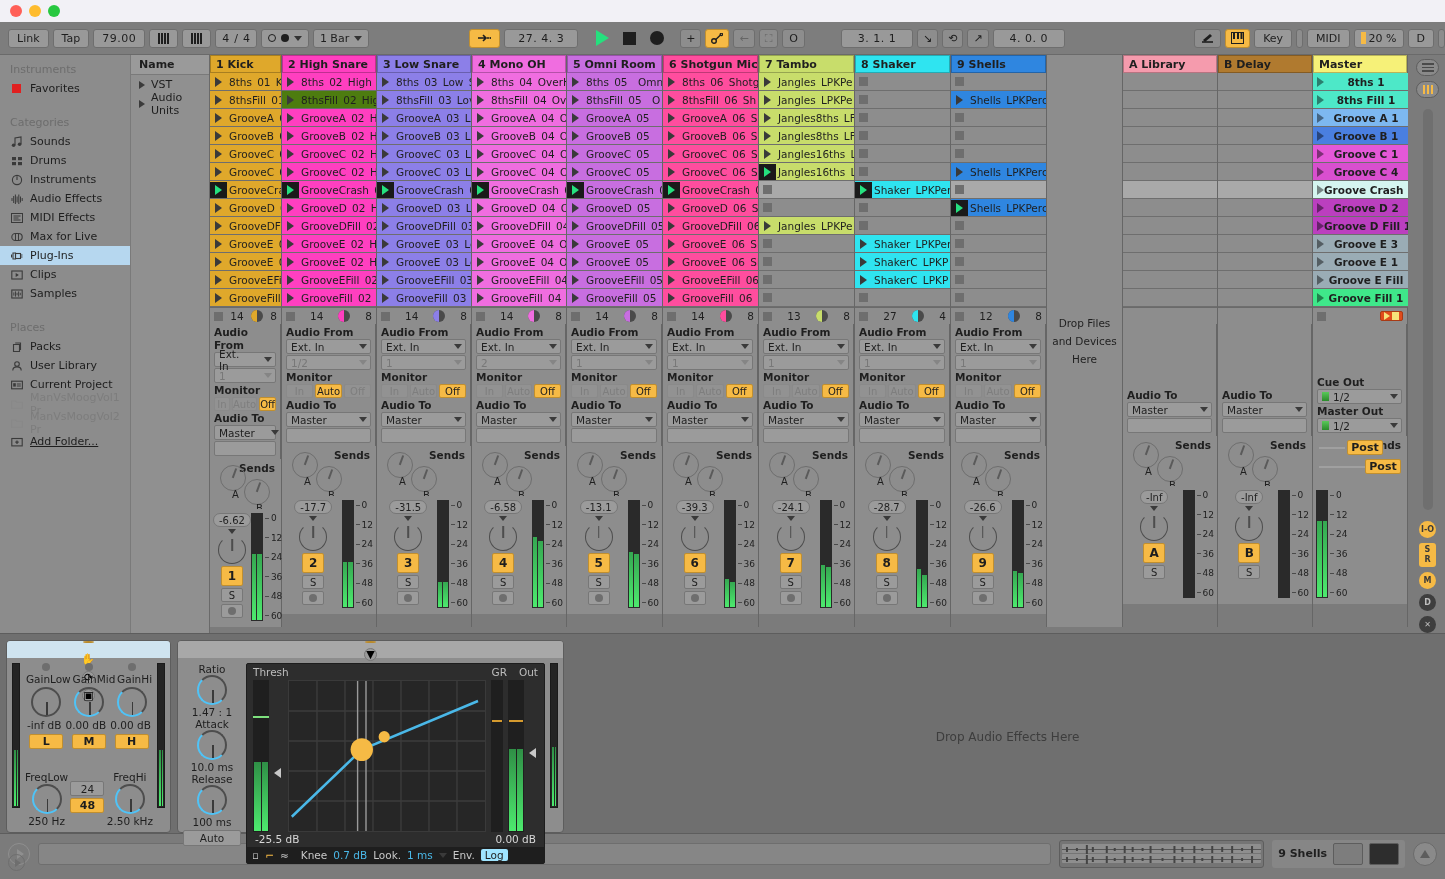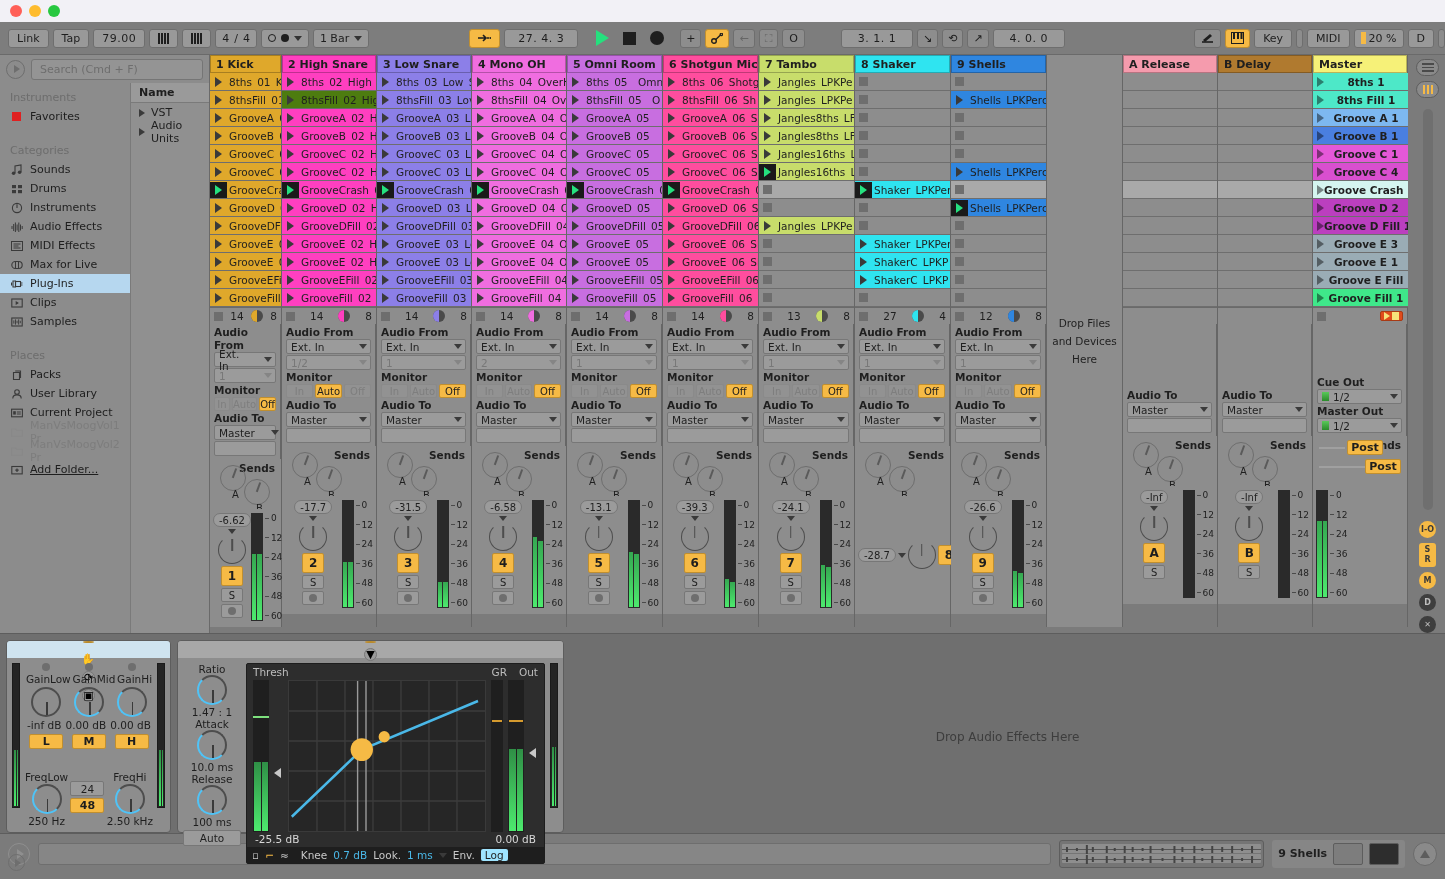--- a/index.html
+++ b/index.html
@@ -310,26 +310,20 @@
         <span>20 %</span>
       </div>
       <div class="cbtn">D</div>
       <div class="cbtn flat" style="width:7px;padding:0;"></div>
     </div>
   </div>
 
   <div class="main">
 
     <div class="browser">
-      <div class="browser-top">
-        <div class="circ-play">
-            <i></i>
-          </div>
-        <div class="search">Search (Cmd + F)</div>
-      </div>
       <div class="browser-body">
         <div class="bcol-left">
           <div class="bhdr">Instruments</div>
           <div class="bitem">
             <span class="bicon">
                 <span class="fav-sq"></span>
               </span>
             <span>Favorites</span>
           </div>
           <div style="height:14px"></div>
@@ -1639,21 +1633,21 @@
               <div class="selbox blank"></div>
             </div>
             <div class="sendsrow" style="width:96px">
               <span class="sendlabel">Sends</span>
               <span class="knob" style="position:absolute;left:10px;top:6px;"></span>
               <span class="knob-l" style="left:22px;top:30px;">A</span>
               <span class="knob" style="position:absolute;left:34px;top:20px;"></span>
               <span class="knob-l" style="left:46px;top:44px;">B</span>
             </div>
             <div class="faderrow" style="width:96px">
-              <div style="flex:1;display:flex;align-items:center;gap:2px;">
+              <div style="flex:1;display:flex;flex-direction:column;align-items:center;gap:2px;">
                 <span class="volnum">-28.7</span>
                 <span class="pantri"></span>
                 <span class="panknob"></span>
                 <span class="numbtn">8</span>
                 <span class="sbtn">S</span>
                 <span class="recbtn">
                   <i></i>
                 </span>
               </div>
               <div style="display:flex;">
@@ -1796,21 +1790,21 @@
                 </div>
               </div>
             </div>
           </div>
           <div class="dropzone">
             <div>Drop Files</div>
             <div>and Devices</div>
             <div>Here</div>
           </div>
           <div class="track" style="width: 95px;">
-            <div class="tname" style="background:#f59bad">A Release</div>
+            <div class="tname" style="background:#f59bad">A Library</div>
             <div class="slots">
               <div class="slot empty"></div>
               <div class="slot empty"></div>
               <div class="slot empty"></div>
               <div class="slot empty"></div>
               <div class="slot empty"></div>
               <div class="slot empty"></div>
               <div class="slot empty selrow"></div>
               <div class="slot empty"></div>
               <div class="slot empty"></div>

